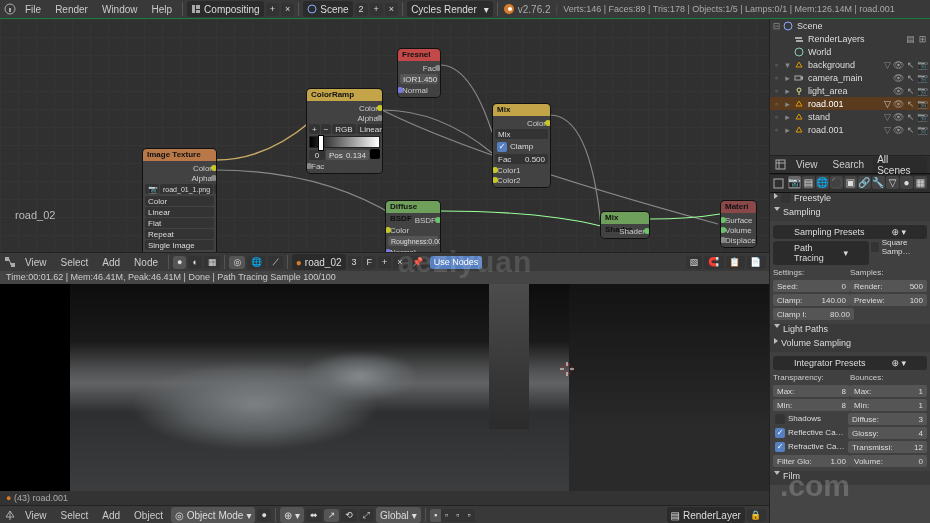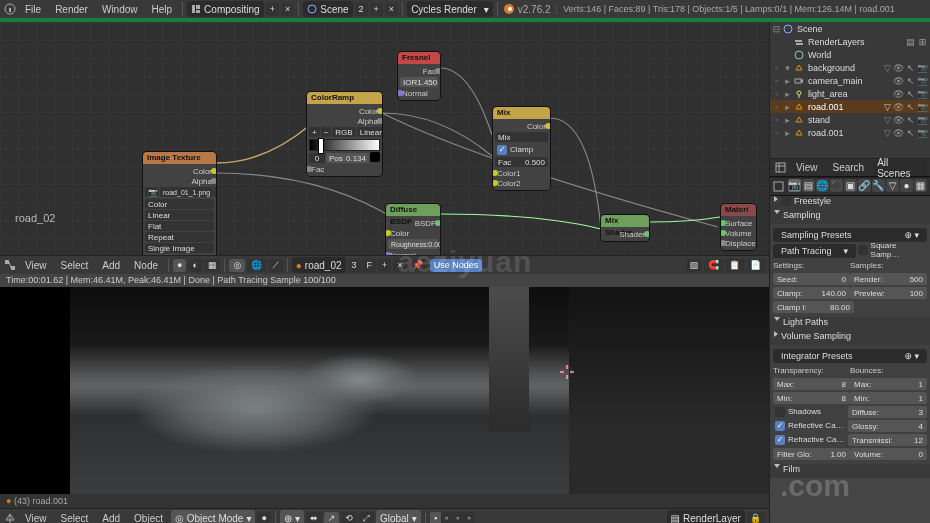--- a/index.html
+++ b/index.html
@@ -1,17 +1,17 @@
 <!DOCTYPE html>
 <html><head>
 <meta charset="utf-8">
 <style>
 html,body{margin:0;padding:0;width:930px;height:523px;background:#393939;font-family:Arial,sans-serif;font-size:10px;color:#ddd;overflow:hidden;user-select:none}
 svg{display:block}
-.topbar{height:18px;background:#393939;border-bottom:4px solid #15803d;display:flex;align-items:center;padding:0 3px;gap:2px}
+.topbar{height:18px;background:#393939;border-bottom:1px solid #15803d;display:flex;align-items:center;padding:0 3px;gap:2px}
 .menu-item{color:#ccc;padding:2px 6px;cursor:pointer}
 .icon-btn{width:14px;height:14px;display:inline-flex;align-items:center;justify-content:center}
 .hdr-sep{width:1px;height:14px;background:#555;margin:0 2px}
 .hdr-dd{background:#2b2b2b;border-radius:3px;padding:1px 4px;display:flex;align-items:center;gap:3px;color:#ddd;height:14px}
 .hdr-dd.light{background:#555}
 .pill{background:#333;border-radius:3px;padding:0 4px;height:13px;display:inline-flex;align-items:center;font-size:9px}
 .main{display:flex;height:505px}
 .leftcol{width:770px;display:flex;flex-direction:column}
 .right{width:160px;background:#393939;border-left:1px solid #222;display:flex;flex-direction:column}
 .node-editor{flex:0 0 233px;position:relative;background:#303030;background-image:linear-gradient(#353535 1px,transparent 1px),linear-gradient(90deg,#353535 1px,transparent 1px);background-size:18px 18px;overflow:hidden}
@@ -44,21 +44,21 @@
 .ol-b{width:11px;height:11px;display:flex;align-items:center;justify-content:center;opacity:.6}
 .ol-hdr,.r-hdr{height:17px;background:#2f2f2f;border-top:1px solid #222;border-bottom:1px solid #111;display:flex;align-items:center;padding:0 3px;gap:3px}
 .props{flex:1;background:#454545;overflow:auto;font-size:9px}
 .prop-tabs{height:16px;background:#333;display:flex;gap:1px;padding:1px}
 .ptab{width:13px;height:13px;background:#444;border-radius:2px;display:flex;align-items:center;justify-content:center}
 .ptab.act{background:#666}
 .panel-h{height:14px;background:#3a3a3a;display:flex;align-items:flex-start;padding:0 4px;gap:3px}
 .panel-h .tri{width:0;height:0;border-top:4px solid #bbb;border-left:3px solid transparent;border-right:3px solid transparent}
 .panel-h .trir{width:0;height:0;border-left:4px solid #bbb;border-top:3px solid transparent;border-bottom:3px solid transparent}
 .panel-b{background:#404040;padding:3px}
-.dd{background:#2b2b2b;border-radius:3px;padding:2px 8px;margin:1px 0;display:flex;justify-content:space-between;align-items:center}
+.dd{background:#2b2b2b;border-radius:3px;padding:2px 21px;margin:1px 0;display:flex;justify-content:space-between;align-items:center}
 .numf{background:#555;border-radius:2px;height:12px;display:flex;align-items:center;justify-content:space-between;padding:0 4px;margin:1px 0;font-size:8px}
 .prow{display:flex;gap:0}
 .prow>div{flex:1}
 .chk{display:flex;align-items:center;gap:3px;height:13px;padding:0 2px;font-size:8px}
 .cb{width:10px;height:10px;border-radius:2px;background:#333;display:flex;align-items:center;justify-content:center;color:#fff}
 .cb.on{background:#5680c2}
 .lbl{font-size:8px;color:#ccc;padding:2px 0}
 .wm{position:absolute;left:50%;top:50%;transform:translate(-50%,-50%);font-size:30px;font-weight:bold;color:rgba(255,255,255,.13);letter-spacing:1px;z-index:50;white-space:nowrap}
 .wm2{position:absolute;right:80px;bottom:20px;font-size:30px;font-weight:bold;color:rgba(255,255,255,.2);z-index:50}
 svg.wires{position:absolute;inset:0;pointer-events:none}

